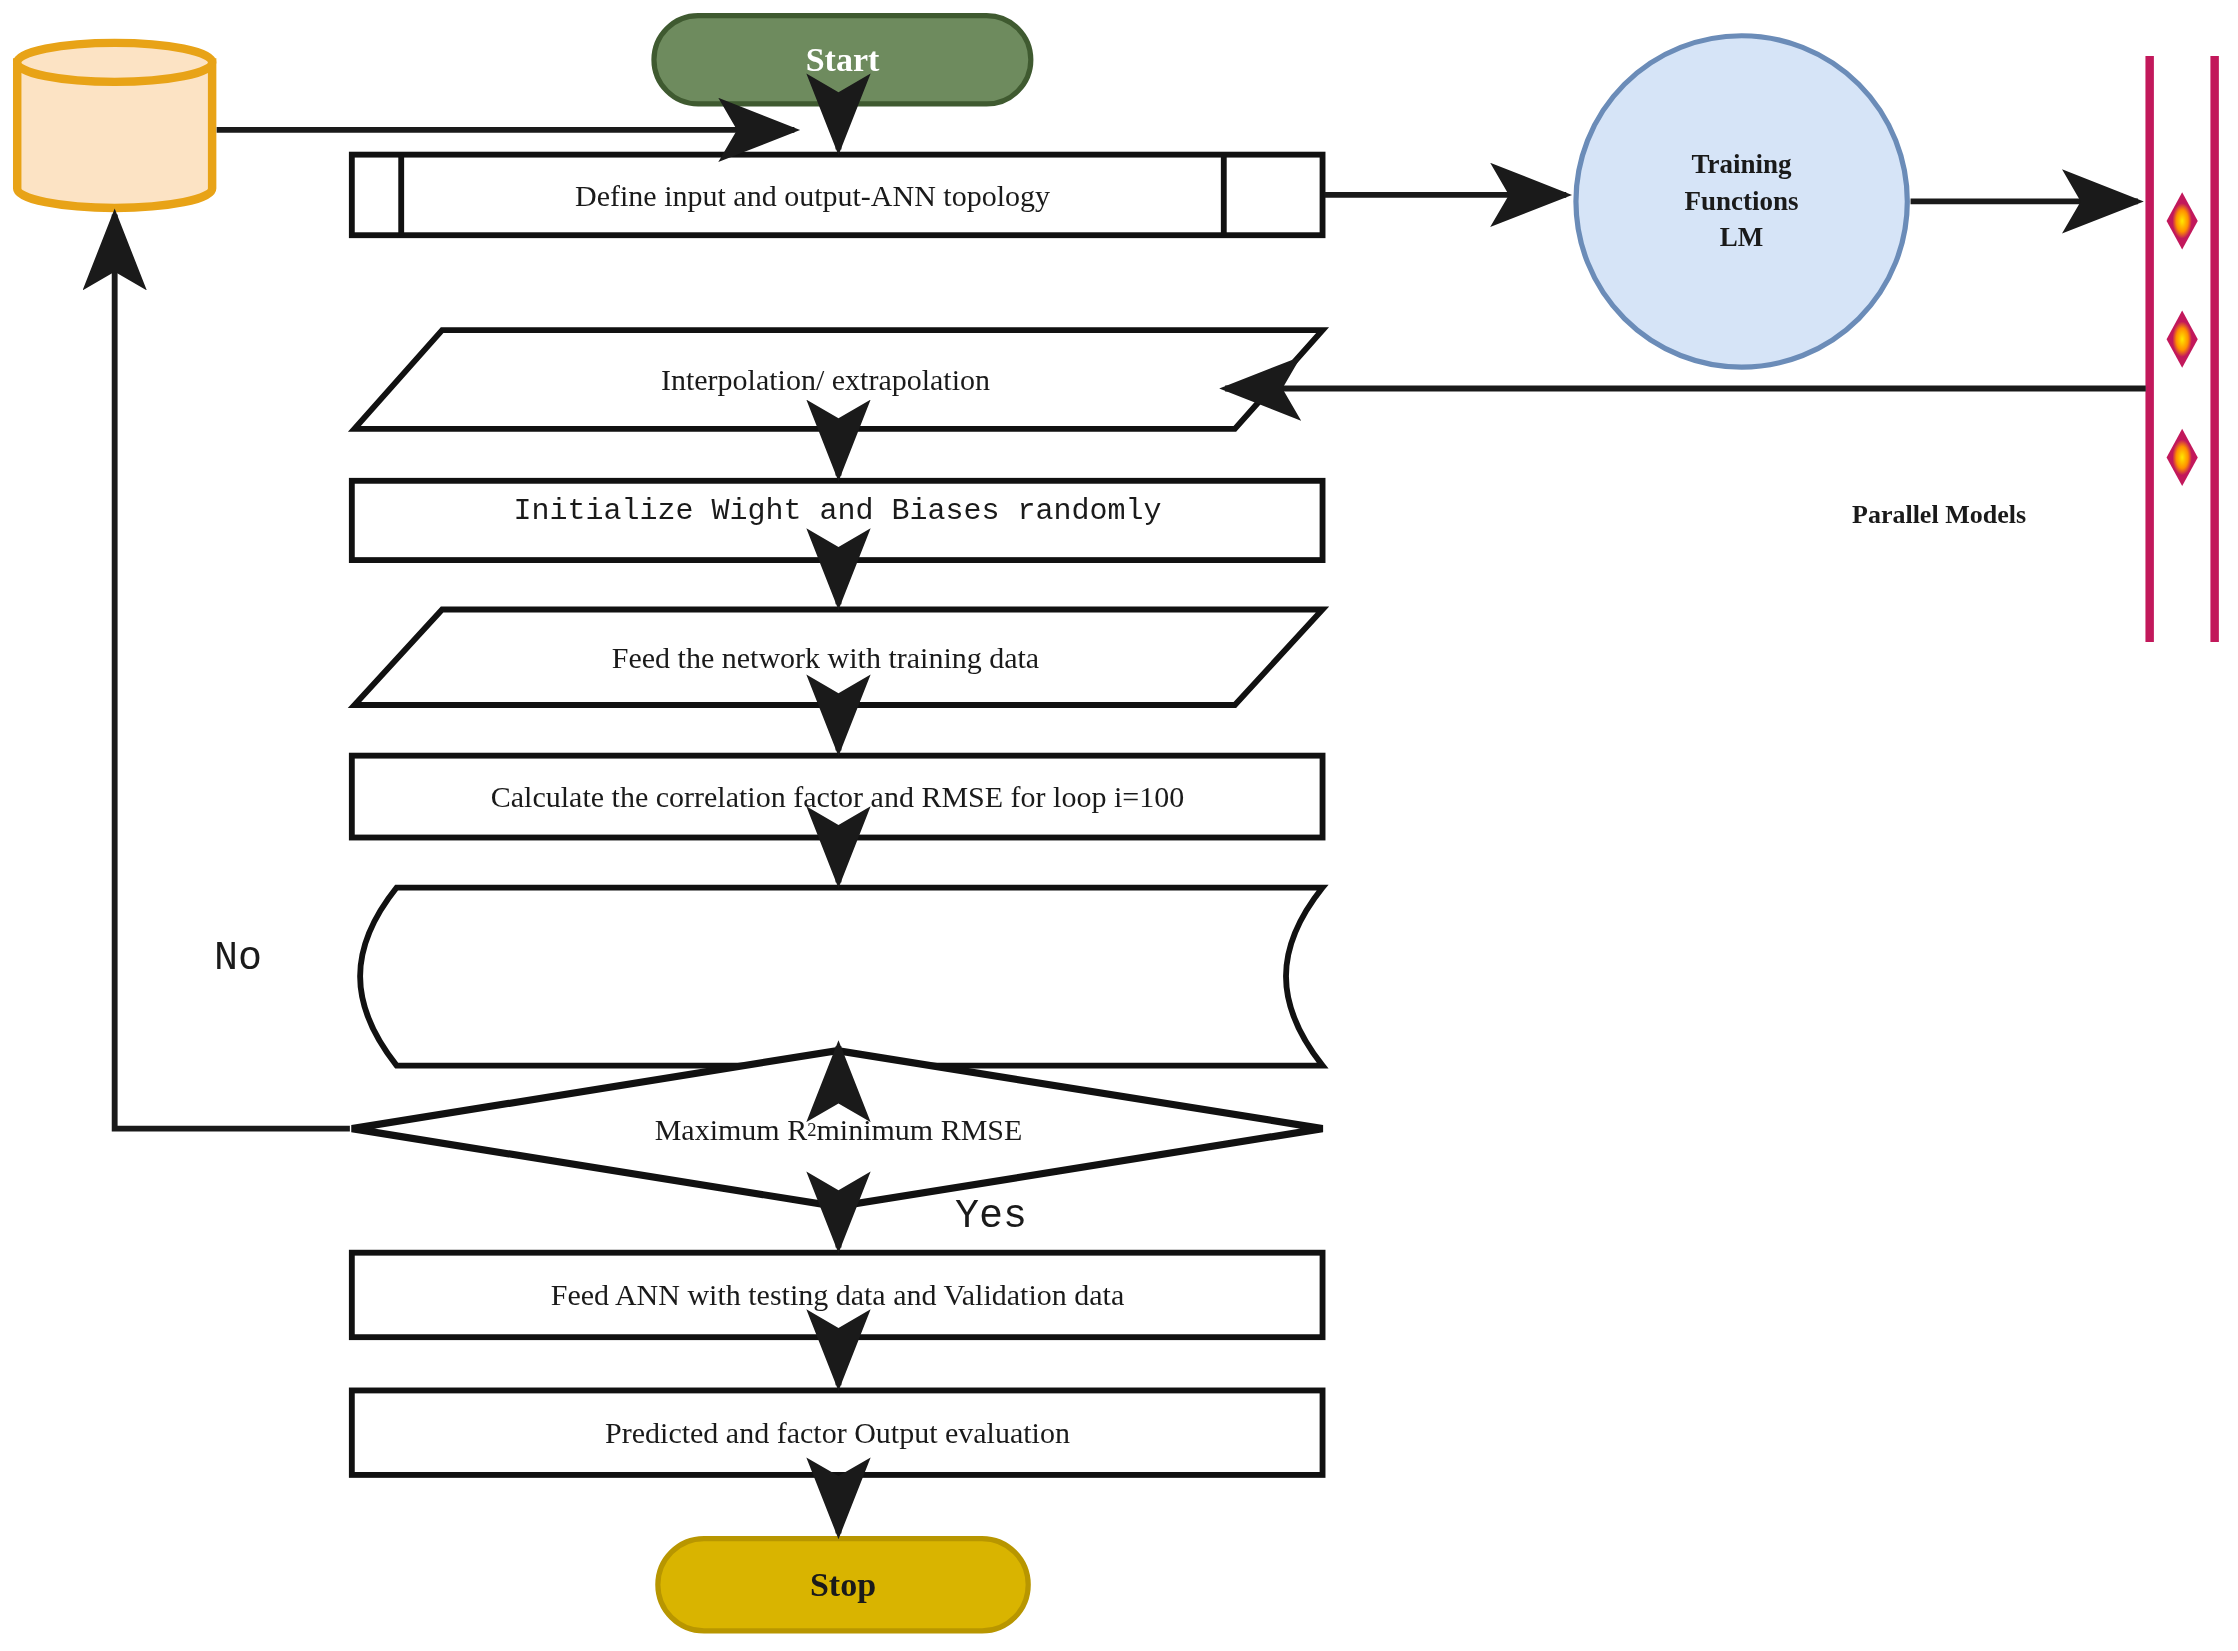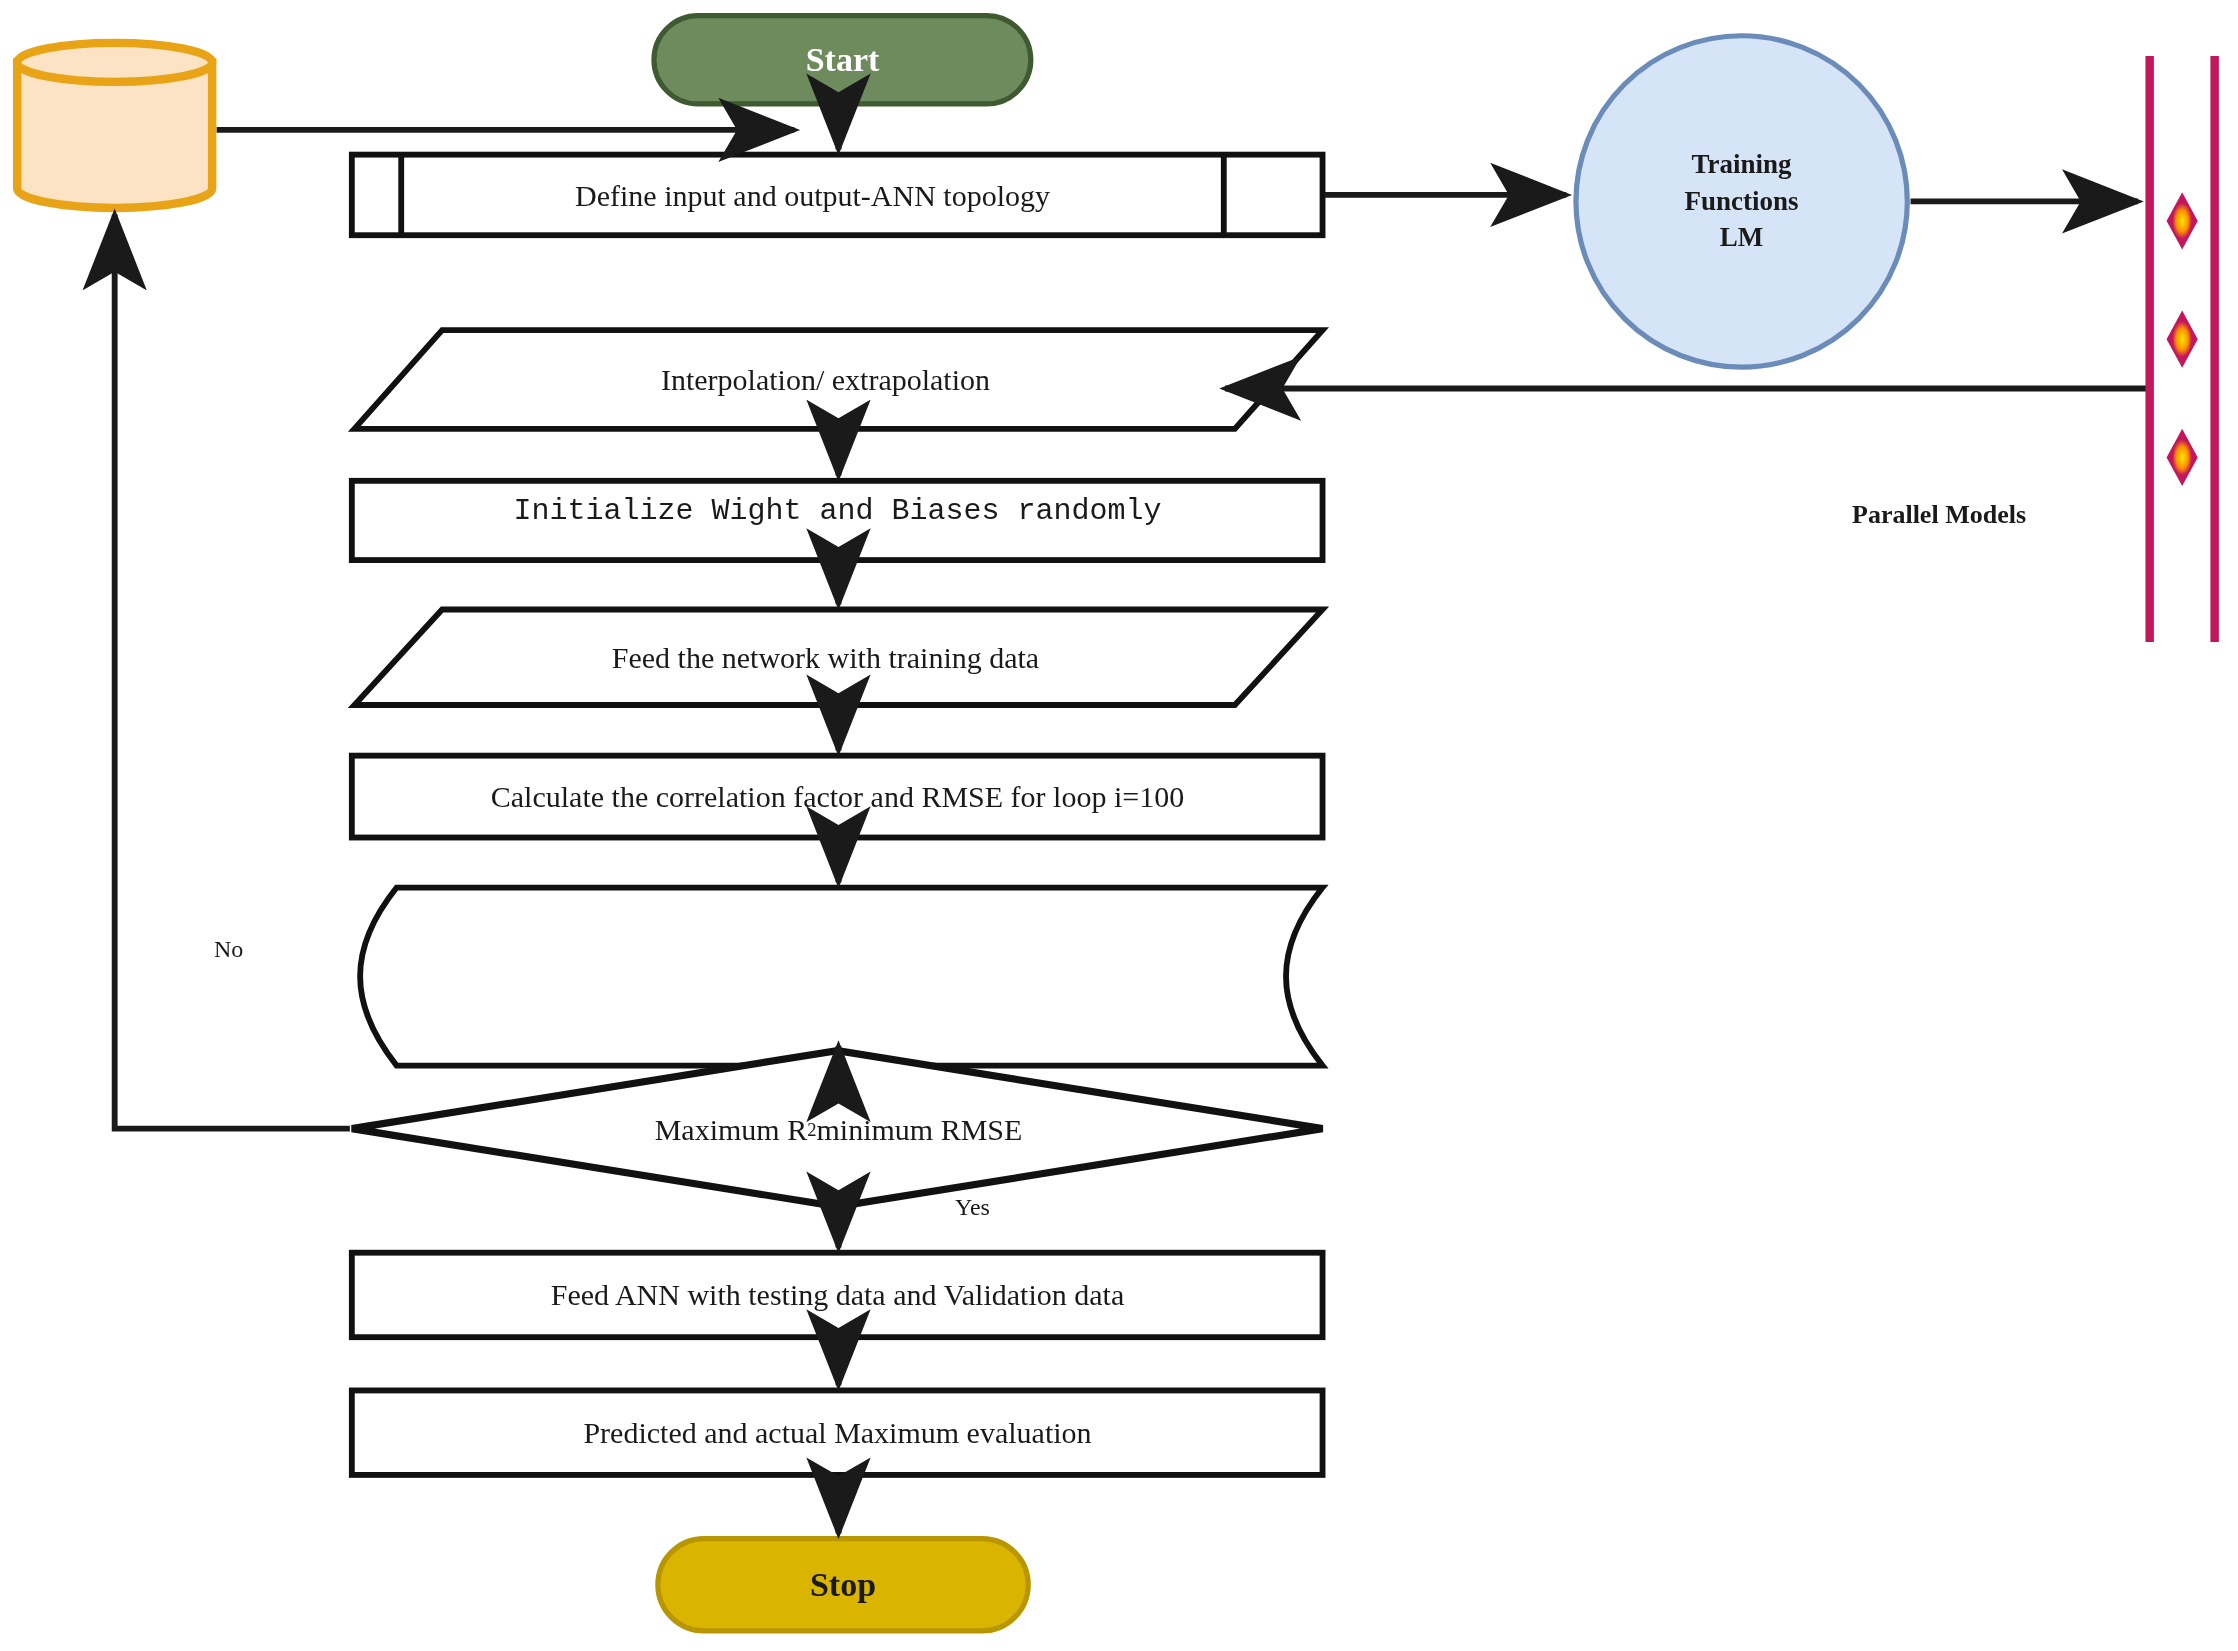--- a/index.html
+++ b/index.html
@@ -35,22 +35,22 @@
     pointer-events: none;
     white-space: pre-line;
   }
   .lbl-start, .lbl-stop, .lbl-db, .lbl-train, .lbl-parallel {
     font-weight: bold;
   }
   .lbl-start { color: #ffffff; }
   .edge-label {
     position: absolute;
     color: #1a1a1a;
-    font-size: 24px;
-    font-family: Liberation Serif, serif;
+    font-size: 40px;
+    font-family: Liberation Mono, monospace;
   }
   sup.sup2 {
     font-size: 0.62em;
     vertical-align: super;
     line-height: 0;
   }
 </style>
 </head>
 <body>
 
@@ -184,21 +184,21 @@
 
   <div class="node-label" style="left:364px; top:610px; width:923px; height:96px;">Feed the network with training data</div>
 
   <div class="node-label" style="left:352px; top:756px; width:971px; height:82px;">Calculate the correlation factor and RMSE for loop i=100</div>
 
 
   <div class="node-label" style="left:520px; top:1105px; width:637px; height:49px;"><span>Maximum R</span><sup class="sup2">2</sup><span> minimum RMSE</span></div>
 
   <div class="node-label" style="left:352px; top:1253px; width:971px; height:84px;">Feed ANN with testing data and Validation data</div>
 
-  <div class="node-label" style="left:352px; top:1391px; width:971px; height:84px;">Predicted and actual Maximum evaluation</div>
+  <div class="node-label" style="left:352px; top:1391px; width:971px; height:84px;">Predicted and factor Output evaluation</div>
 
   <div class="node-label lbl-stop" style="left:658px; top:1539px; width:370px; height:92px; font-size:34px;">Stop</div>
 
   <div class="edge-label" style="left:214px; top:936px;">No</div>
 
   <div class="edge-label" style="left:955px; top:1194px;">Yes</div>
 
 </div>
 
 

